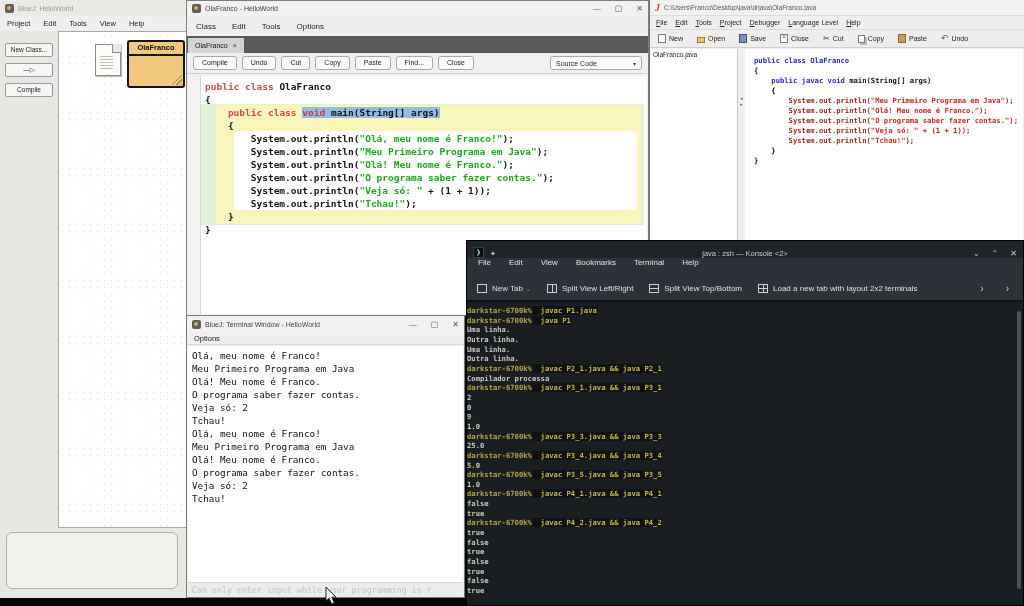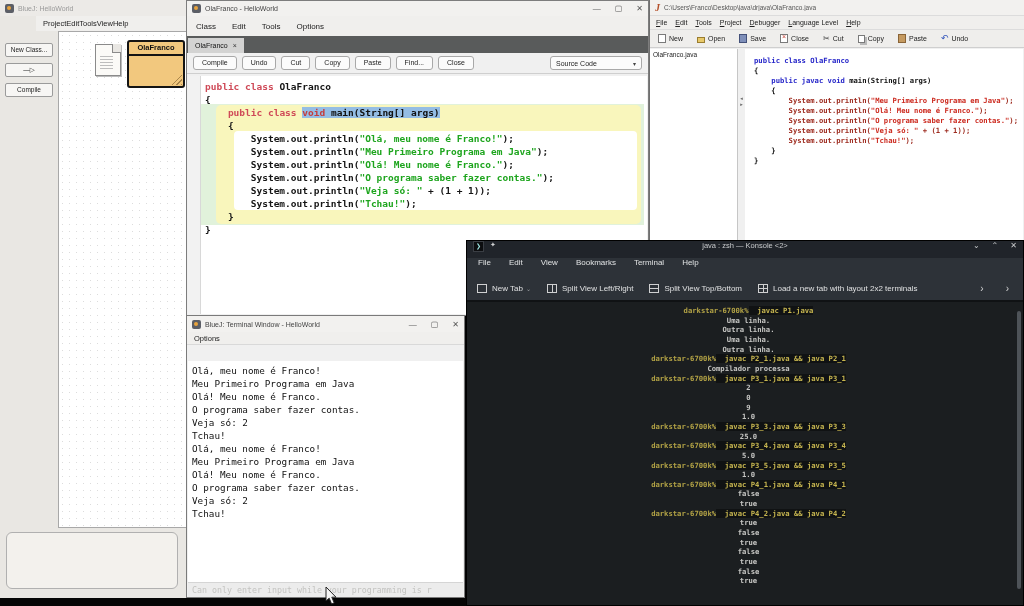--- a/index.html
+++ b/index.html
@@ -13,21 +13,21 @@
   .tbar .ttl { white-space:nowrap; overflow:hidden; }
   .wbtns { margin-left:auto; display:flex; gap:14px; font-size:8px; color:#555; }
   .wbtns span { cursor:default; }
   .mbar { display:flex; align-items:center; background:#f0efed; color:#222; }
   .mbar span { white-space:nowrap; }
 
   
   #w-bluej { left:0; top:0; width:187px; height:598px; background:#e9e7e3;
              border-right:1px solid #4a4a4a; z-index:2; }
   #w-bluej .tbar { height:16px; background:#eceae7; color:#9a9a9a; font-size:7px; }
-  #w-bluej .mbar { height:15px; font-size:7.5px; padding-left:7px;margin-left:36px; }
+  #w-bluej .mbar { height:15px; font-size:7.5px; gap:13px; padding-left:7px; }
   .bj-ico { width:9px; height:9px; background:#5b5e66; border-radius:2px; position:relative; flex:0 0 auto; }
   .bj-ico::after { content:""; position:absolute; left:2px; top:2px; width:4px; height:4px;
                    background:#e8a33d; border-radius:50%; }
   #bj-rail { position:absolute; left:0; top:31px; width:58px; bottom:0; }
   .rail-btn { display:block; width:48px; margin:0 auto 6px auto; background:#f7f6f4;
               border:1px solid #9b9b9b; border-radius:2px; font-size:6.5px; color:#222;
               height:14px; line-height:12px; text-align:center;
               font-family:"Liberation Sans", sans-serif; }
   #bj-rail .first { margin-top:12px; }
   #bj-diagram { position:absolute; left:58px; top:31px; right:0; height:497px; background:#fff;
@@ -114,56 +114,56 @@
              font-family:"DejaVu Sans Mono", monospace; font-size:7.2px; line-height:10px;
              padding:7px 0 0 9px; font-weight:600; }
   .tk-jk { color:#2626c9; }
   .tk-jm { color:#9e2c20; }
   .tk-jr { color:#cc2a1f; }
   .tk-jp { color:#111; }
 
   
   #w-konsole { left:466px; top:240px; width:558px; height:366px; background:#1b1e20;
                border:1px solid #000; z-index:6; }
-  #kn-tbar { height:17px; background:#20242a; color:#c8cacc; display:flex; align-items:flex-start;
+  #kn-tbar { height:17px; background:#20242a; color:#c8cacc; display:flex; align-items:flex-end;
              padding:0 6px; font-size:7.5px; gap:6px; }
   #kn-tbar .ttl { position:absolute; left:0; right:0; text-align:center; pointer-events:none; }
   .kn-appico { width:11px; height:11px; background:#0c0d0f; border:1px solid #3a3e44;
                color:#9fe8e4; font-size:6px; line-height:9px; text-align:center; }
   .kn-pin { font-size:7px; color:#cfd0d1; }
   #kn-tbar .wbtns { color:#c8cacc; gap:12px; z-index:2; }
   #kn-mbar { height:19px; background:#2d3238; color:#e0e2e3; display:flex; 
              gap:18px; padding-left:11px; font-size:8px; }
   #kn-toolbar { height:25px; background:#2d3238; color:#dfe0e1; display:flex; align-items:center;
                 gap:16px; padding:0 10px; font-size:8px; border-bottom:2px solid #101214; }
   .kn-item { display:flex; align-items:center; gap:5px; }
   .kni { display:inline-block; width:10px; height:9px; border:1px solid #cfd0d1; position:relative; }
   .kni-lr::after { content:""; position:absolute; left:4px; top:0; bottom:0; width:1px; background:#cfd0d1; }
   .kni-tb::after { content:""; position:absolute; top:3px; left:0; right:0; height:1px; background:#cfd0d1; }
   .kni-grid::before { content:""; position:absolute; left:4px; top:0; bottom:0; width:1px; background:#cfd0d1; }
   .kni-grid::after { content:""; position:absolute; top:3px; left:0; right:0; height:1px; background:#cfd0d1; }
   .kn-caret { font-size:6px; color:#9fa2a5; margin-left:-2px; }
   #kn-chevrons { margin-left:auto; display:flex; gap:22px; font-size:10px; color:#cfd0d1; padding-right:4px; }
   #kn-screen { position:absolute; top:63px; left:0; right:0; bottom:0; background:#1b1e20;
                font-family:"DejaVu Sans Mono", monospace; font-size:7.2px; line-height:9.65px;
-               padding:2px 0 0 7px; font-weight:600;text-align:center; }
+               padding:2px 0 0 0; font-weight:600; }
   .tk-t_p { color:#b2a245; }
   .tk-t_c { color:#c7b650; background:rgba(0,0,0,0.38); }
   .tk-t_o { color:#c6c6c3; }
   #kn-scroll { position:absolute; right:2px; top:70px; width:4px; height:278px; background:#4e5358;
                border-radius:2px; }
 
   
   #w-bjterm { left:186px; top:315px; width:279px; height:283px; background:#f0f0f0;
               border:1px solid #7a7a7a; z-index:5; }
   #w-bjterm .tbar { height:16px; }
   #w-bjterm .mbar { height:13px; font-size:7.5px; padding-left:7px; border-bottom:1px solid #d9d9d9; }
   #bt-screen { position:absolute; top:30px; left:1px; right:1px; bottom:15px; background:#fff;
                font-family:"DejaVu Sans Mono", monospace; font-size:9.3px; line-height:13px;
-               padding:3px 0 0 4px; color:#111; overflow:hidden; white-space:nowrap;margin-top:15px; }
+               padding:3px 0 0 4px; color:#111; overflow:hidden; white-space:nowrap; }
   #bt-status { position:absolute; bottom:0; height:15px; left:1px; right:1px; background:#ececec;
                border-top:1px solid #d5d5d5; font-family:"DejaVu Sans Mono", monospace;
                font-size:8.3px; color:#c3c3c0; line-height:14px; padding-left:4px;
                white-space:nowrap; overflow:hidden; }
 
   #cursor { position:absolute; left:325px; top:587px; z-index:99; }
 </style>
 </head>
 <body>
 
@@ -360,20 +360,21 @@
         <span class="kni kni-grid"></span>
         <span>Load a new tab with layout 2x2 terminals</span>
         </span>
       <span id="kn-chevrons">
         <span>›</span>
         <span>›</span>
       </span>
     </div>
     <div id="kn-screen">
         <div class="crow"><span class="tk-t_p">darkstar-6700k%</span><span class="tk-t_c">  javac P1.java</span></div>
+        <div class="crow"><span class="tk-t_p">darkstar-6700k%</span><span class="tk-t_c">  java P1</span></div>
         <div class="crow"><span class="tk-t_o">Uma linha.</span></div>
         <div class="crow"><span class="tk-t_o">Outra linha.</span></div>
         <div class="crow"><span class="tk-t_o">Uma linha.</span></div>
         <div class="crow"><span class="tk-t_o">Outra linha.</span></div>
         <div class="crow"><span class="tk-t_p">darkstar-6700k%</span><span class="tk-t_c">  javac P2_1.java &amp;&amp; java P2_1</span></div>
         <div class="crow"><span class="tk-t_o">Compilador processa</span></div>
         <div class="crow"><span class="tk-t_p">darkstar-6700k%</span><span class="tk-t_c">  javac P3_1.java &amp;&amp; java P3_1</span></div>
         <div class="crow"><span class="tk-t_o">2</span></div>
         <div class="crow"><span class="tk-t_o">0</span></div>
         <div class="crow"><span class="tk-t_o">9</span></div>

